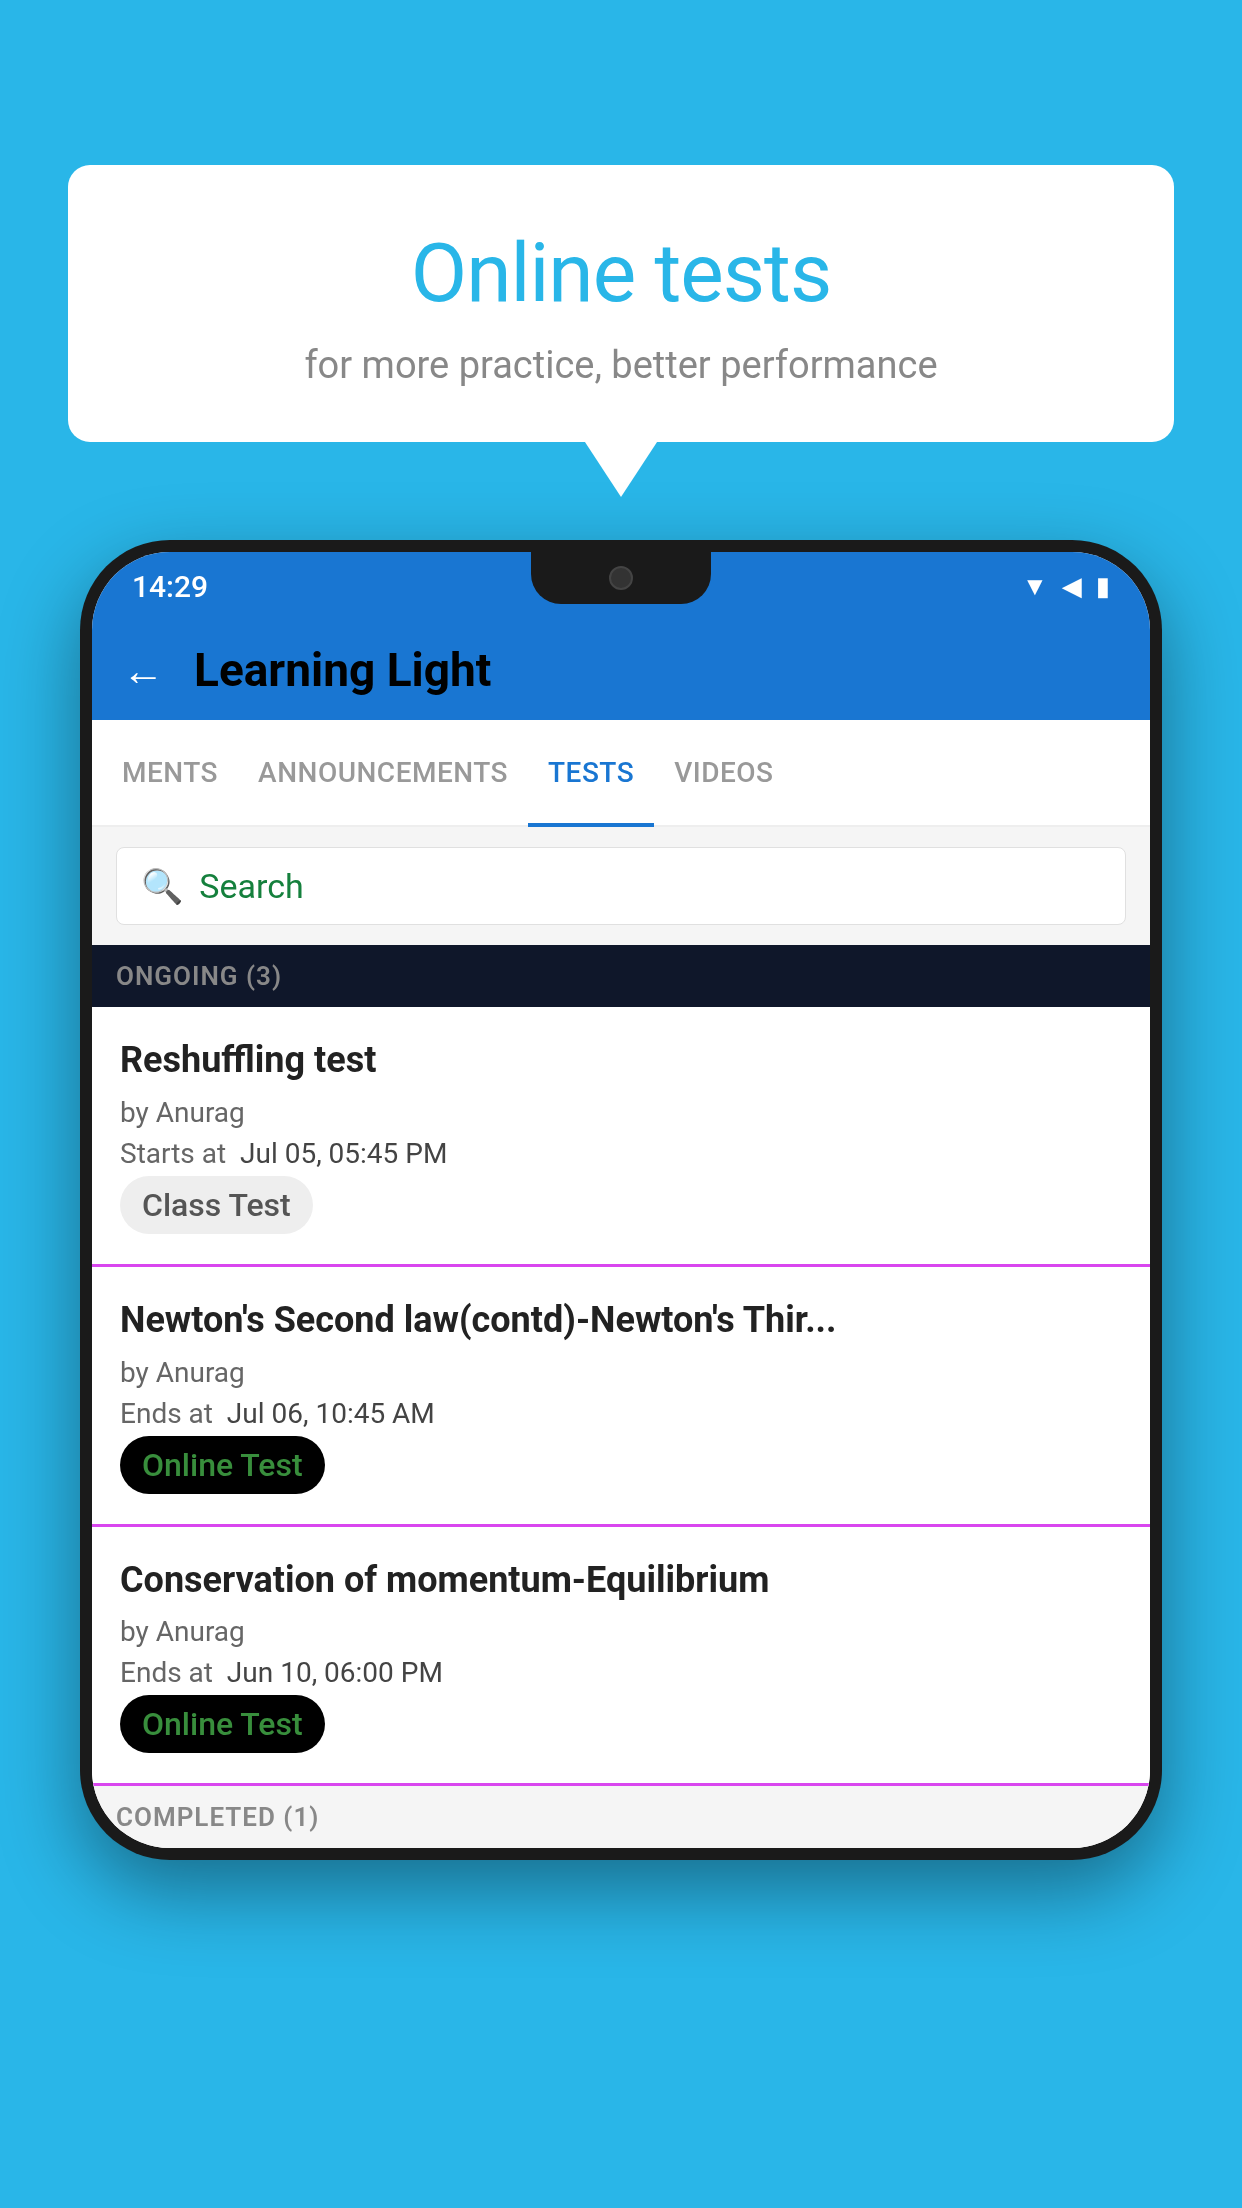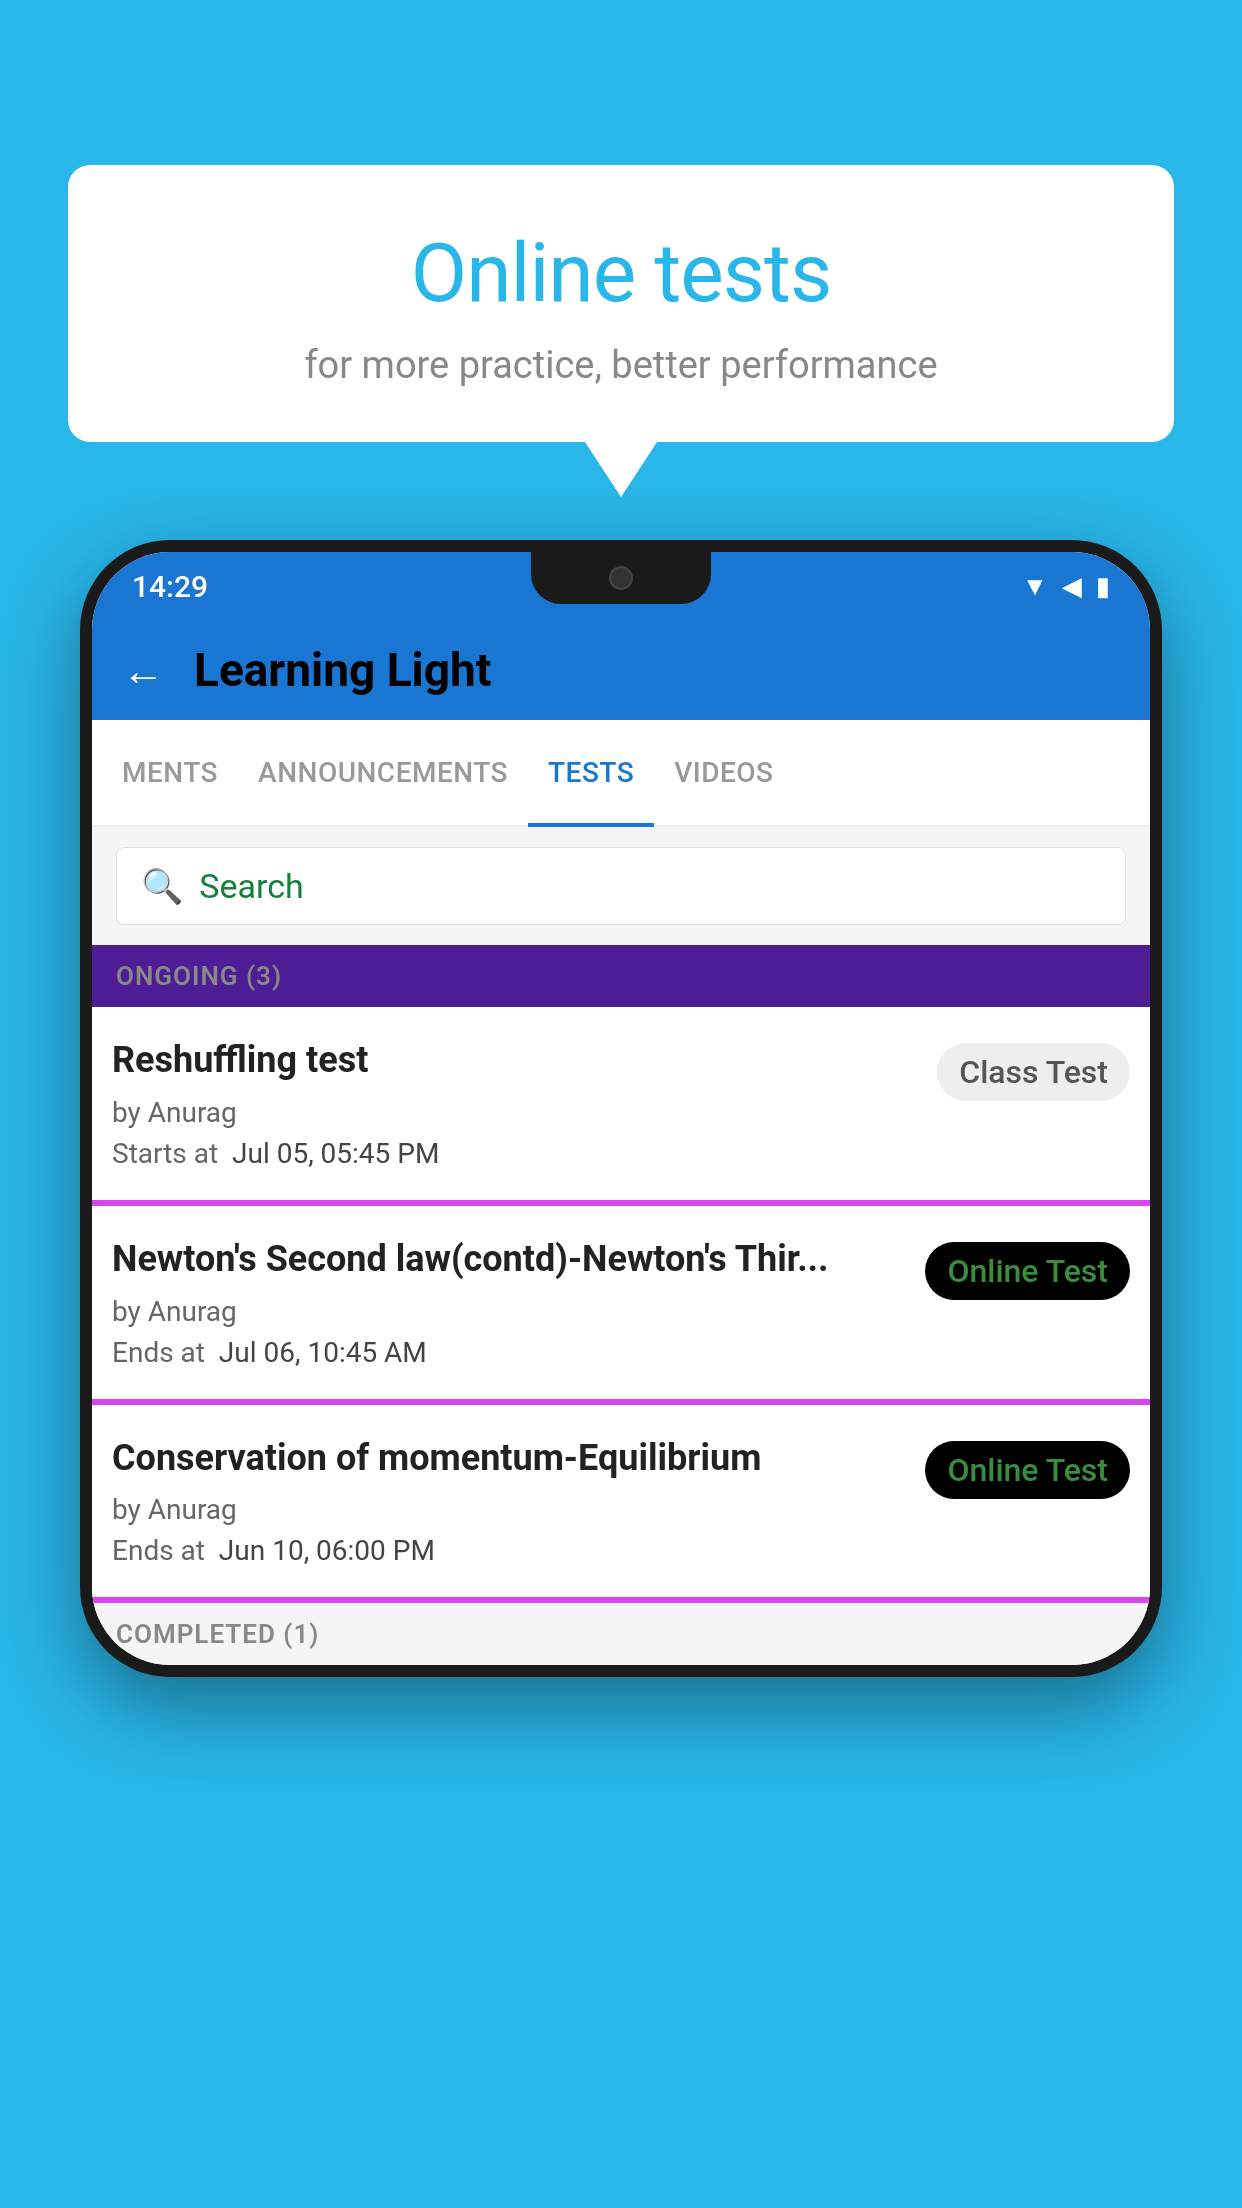--- a/index.html
+++ b/index.html
@@ -187,40 +187,41 @@
       color: #aaa;
       font-size: 34px;
     }
     .search-input-text {
       font-size: 34px;
       color: #15803d;
     }
 
     
     .section-header {
-      background: #4c1d95;
+      background: #0f172a;
       padding: 16px 24px;
     }
     .section-label {
       font-size: 26px;
       color: #888;
       font-weight: 600;
       letter-spacing: 1px;
     }
 
     
     .test-list {
       background: #fff;
     }
     .test-item {
-      padding: 30px 20px;
-      border-bottom: 6px solid #d946ef;
+      padding: 30px 28px;
+      border-bottom: 3px solid #d946ef;
       display: flex;
       justify-content: space-between;
       align-items: flex-start;
+      flex-direction: column;
     }
     .test-content {
       flex: 1;
       padding-right: 20px;
     }
     .test-name {
       font-size: 36px;
       font-weight: 700;
       color: #222;
       margin-bottom: 12px;

